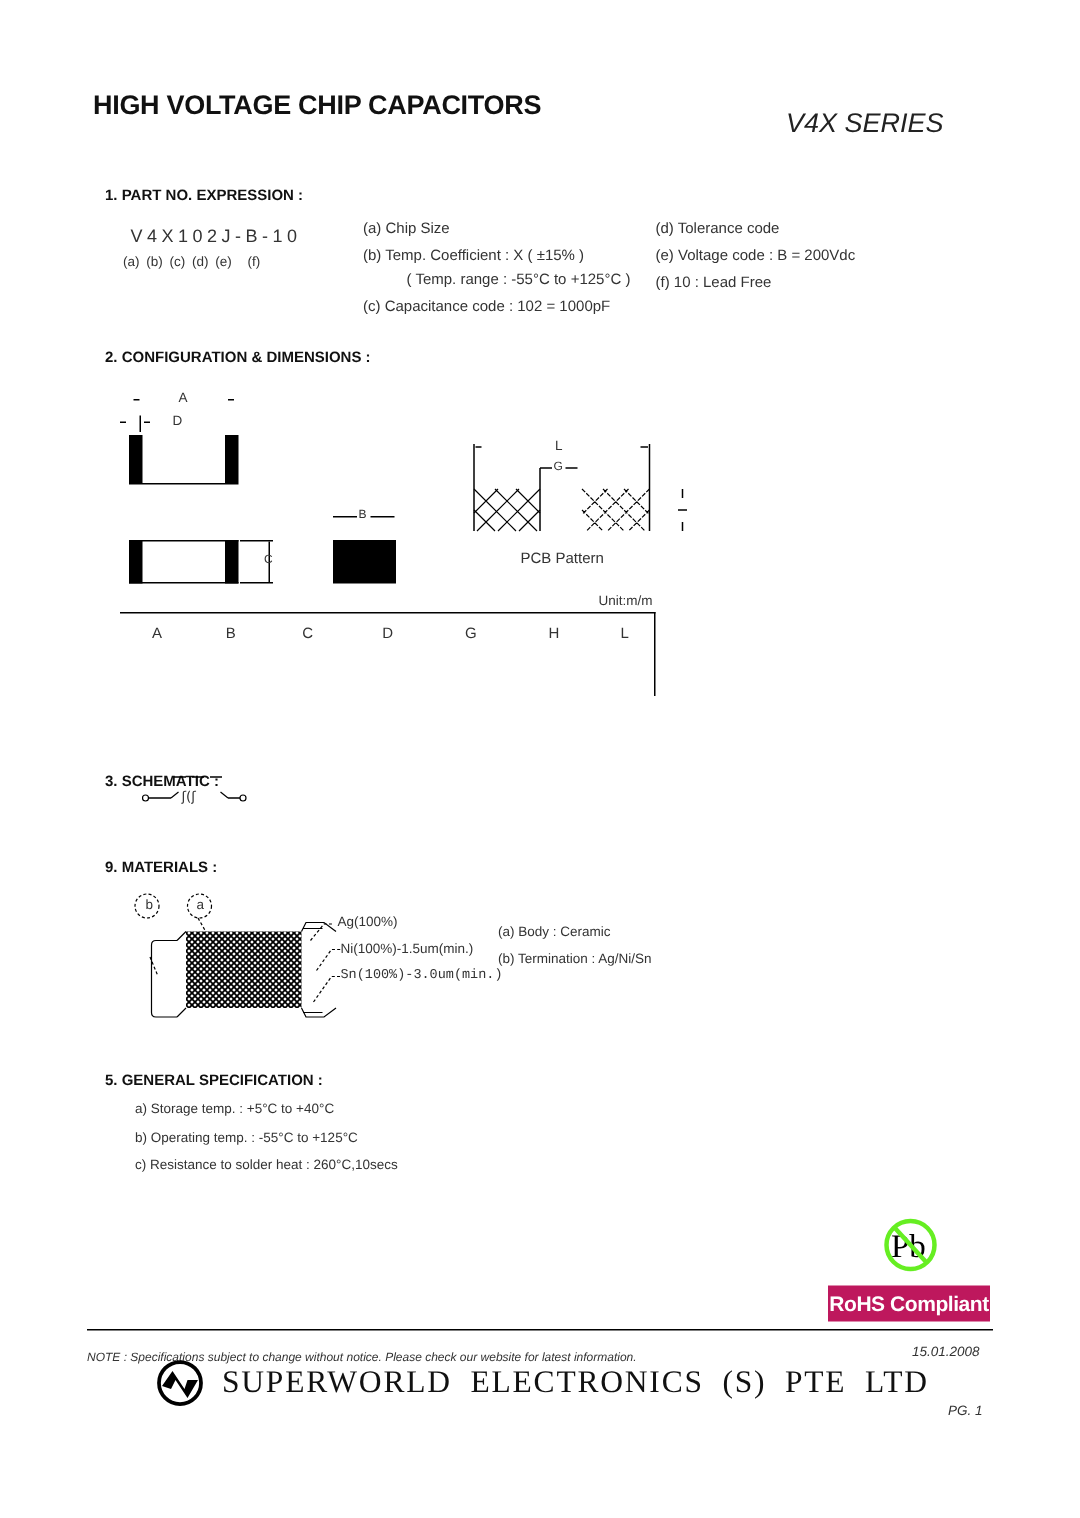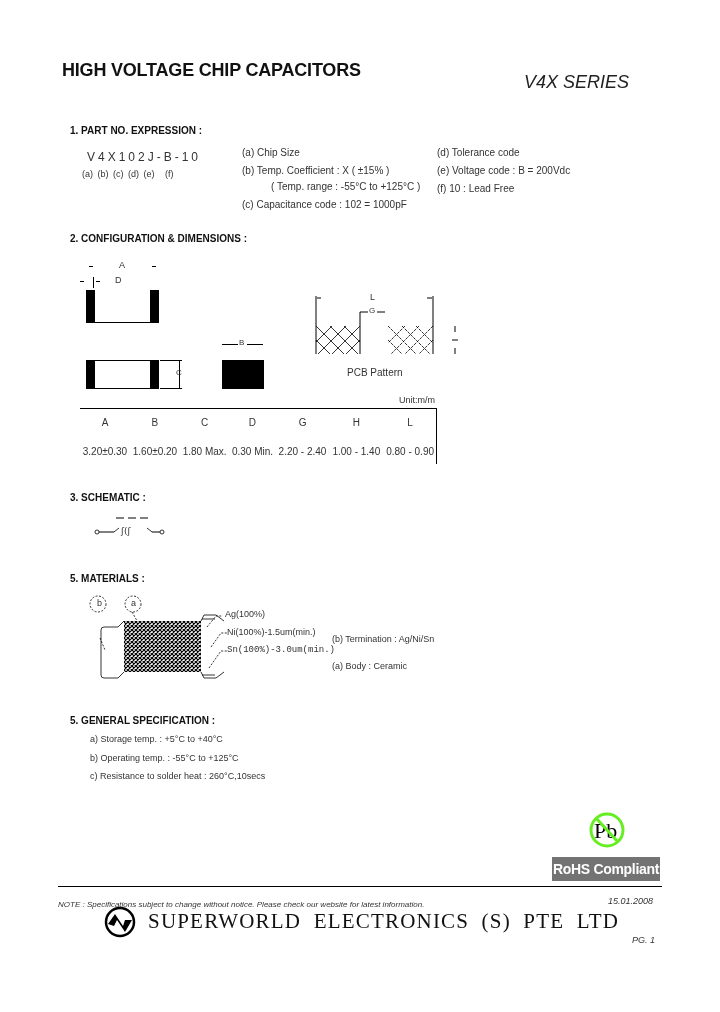--- a/index.html
+++ b/index.html
@@ -18,21 +18,21 @@
   table.dims tr.hdr td { height: 28px; }
   table.dims tr.val td { height: 30px; }
   .tbl-top { left: 80px; top: 408px; width: 357px; height: 1px; background: #000; }
   .tbl-right { left: 436px; top: 408px; width: 1px; height: 56px; background: #000; }
   .note { left: 58px; top: 900px; font-size: 8px; font-style: italic; color: #333; }
   .footer-rule { left: 58px; top: 886px; width: 604px; height: 1px; background: #000; }
   .date { left: 608px; top: 896px; font-size: 9px; font-style: italic; color: #333; }
   .company { left: 148px; top: 909px; font-family: "Liberation Serif", "DejaVu Serif", serif;
              font-size: 21px; letter-spacing: 1.2px; color: #111; word-spacing: 6px; }
   .page { left: 632px; top: 935px; font-size: 9px; font-style: italic; color: #333; }
-  .rohs-badge { left: 552px; top: 857px; width: 108px; height: 24px; background: #737373;
+  .rohs-badge { left: 552px; top: 857px; width: 108px; height: 24px; background: #be185d;
                 color: #fff; font-weight: bold; font-size: 14px; display: flex; align-items: center;
                 justify-content: center; letter-spacing: -0.3px; }
 </style>
 </head>
 <body>
 
 <div class="abs title">HIGH VOLTAGE CHIP CAPACITORS</div>
 <div class="abs series">V4X SERIES</div>
 
 <div class="abs sec" style="left:70px;top:125px;">1. PART NO. EXPRESSION :</div>
@@ -115,47 +115,38 @@
   <tbody>
       <tr class="hdr">
     <td>A</td>
     <td>B</td>
     <td>C</td>
     <td>D</td>
     <td>G</td>
     <td>H</td>
     <td>L</td>
   </tr>
-  <tr class="val">
-    <td>3.20±0.30</td>
-    <td>1.60±0.20</td>
-    <td>1.80 Max.</td>
-    <td>0.30 Min.</td>
-    <td>2.20 - 2.40</td>
-    <td>1.00 - 1.40</td>
-    <td>0.80 - 0.90</td>
-  </tr>
 </tbody>
   </table>
 
-<div class="abs sec" style="left:70px;top:492px;">3. SCHEMATIC :</div>
+<div class="abs sec" style="left:70px;top:516px;">3. SCHEMATIC :</div>
 <svg class="abs" style="left:92px;top:515px;" width="75" height="22" viewBox="0 0 75 22">
   <line x1="24" y1="3" x2="32" y2="3" stroke="#000" stroke-width="1"></line>
   <line x1="36" y1="3" x2="44" y2="3" stroke="#000" stroke-width="1"></line>
   <line x1="48" y1="3" x2="56" y2="3" stroke="#000" stroke-width="1"></line>
   <circle cx="5" cy="17" r="2" fill="none" stroke="#000" stroke-width="0.8"></circle>
   <line x1="7" y1="17" x2="22" y2="17" stroke="#000" stroke-width="1"></line>
   <line x1="22" y1="17" x2="27" y2="13" stroke="#000" stroke-width="0.8"></line>
   <text x="29" y="19" font-size="9" fill="#333" font-family="DejaVu Sans, sans-serif">ʃ(ʃ</text>
   <line x1="55" y1="13" x2="60" y2="17" stroke="#000" stroke-width="0.8"></line>
   <line x1="60" y1="17" x2="68" y2="17" stroke="#000" stroke-width="1"></line>
   <circle cx="70" cy="17" r="2" fill="none" stroke="#000" stroke-width="0.8"></circle>
 </svg>
 
-<div class="abs sec" style="left:70px;top:573px;">5. MATERIALS :</div>
+<div class="abs sec" style="left:70px;top:573px;">9. MATERIALS :</div>
 <svg class="abs" style="left:88px;top:590px;" width="240" height="96" viewBox="0 0 240 96">
   <defs>
     <pattern id="mesh" width="4" height="4" patternUnits="userSpaceOnUse">
       <rect width="4" height="4" fill="#fff"></rect>
       <path d="M0 0 L4 4 M4 0 L0 4" stroke="#000" stroke-width="1.2"></path>
     </pattern>
   </defs>
   <circle cx="10" cy="14" r="8" fill="none" stroke="#000" stroke-width="0.8" stroke-dasharray="2 1.5"></circle>
   <circle cx="45" cy="14" r="8" fill="none" stroke="#000" stroke-width="0.8" stroke-dasharray="2 1.5"></circle>
   <path d="M12 48 L17 60 M44 22 L52 36" stroke="#000" stroke-width="0.8" stroke-dasharray="2 1.5" fill="none"></path>
@@ -164,21 +155,21 @@
   <rect x="36" y="31" width="77" height="51" fill="url(#mesh)"></rect>
   <path d="M113 31 L116 25 L128 25 L136 31 M113 82 L116 88 L128 88 L136 82" fill="none" stroke="#000" stroke-width="0.8"></path>
   <path d="M114 29 L127 29 M114 85 L127 85" stroke="#000" stroke-width="0.8"></path>
   <path d="M119 37 L128 26 L134 26 M123 57 L133 43 L140 43 M121 78 L133 61 L140 61" fill="none" stroke="#000" stroke-width="0.8" stroke-dasharray="2 1.5"></path>
 </svg>
 <div class="abs txt9" style="left:97px;top:598px;font-size:9px;">b</div>
 <div class="abs txt9" style="left:131px;top:598px;font-size:9px;">a</div>
 <div class="abs txt9" style="left:225px;top:609px;">Ag(100%)</div>
 <div class="abs txt9" style="left:227px;top:627px;">Ni(100%)-1.5um(min.)</div>
 <div class="abs txt9" style="left:227px;top:645px;font-family:Liberation Mono, monospace;">Sn(100%)-3.0um(min.)</div>
-<div class="abs txt9" style="left:332px;top:616px;margin-top:45px;">(a) Body : Ceramic</div>
+<div class="abs txt9" style="left:332px;top:616px;">(a) Body : Ceramic</div>
 <div class="abs txt9" style="left:332px;top:634px;">(b) Termination : Ag/Ni/Sn</div>
 
 <div class="abs sec" style="left:70px;top:715px;">5. GENERAL SPECIFICATION :</div>
 <div class="abs txt9" style="left:90px;top:734px;">a) Storage temp. : +5°C to +40°C</div>
 <div class="abs txt9" style="left:90px;top:753px;">b) Operating temp. : -55°C to +125°C</div>
 <div class="abs txt9" style="left:90px;top:771px;">c) Resistance to solder heat : 260°C,10secs</div>
 
 <div class="abs" style="left:586px;top:812px;width:42px;height:36px;">
   <svg width="42" height="36" viewBox="0 0 42 36">
     <circle cx="21" cy="18" r="16" fill="none" stroke="#66ee22" stroke-width="3"></circle>

